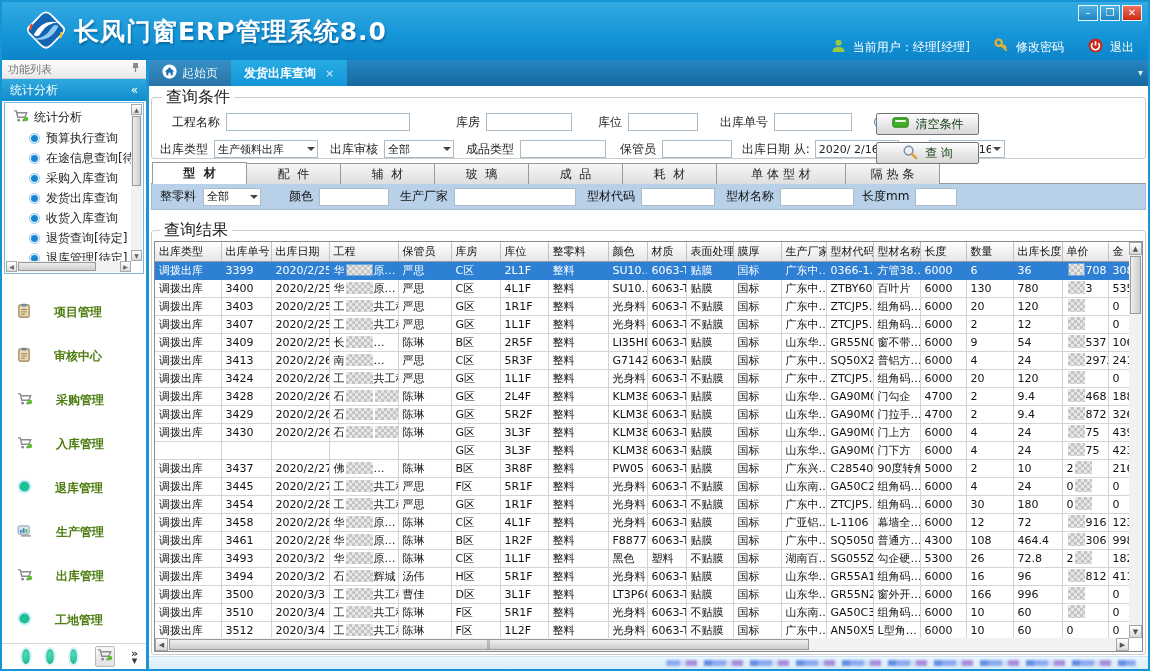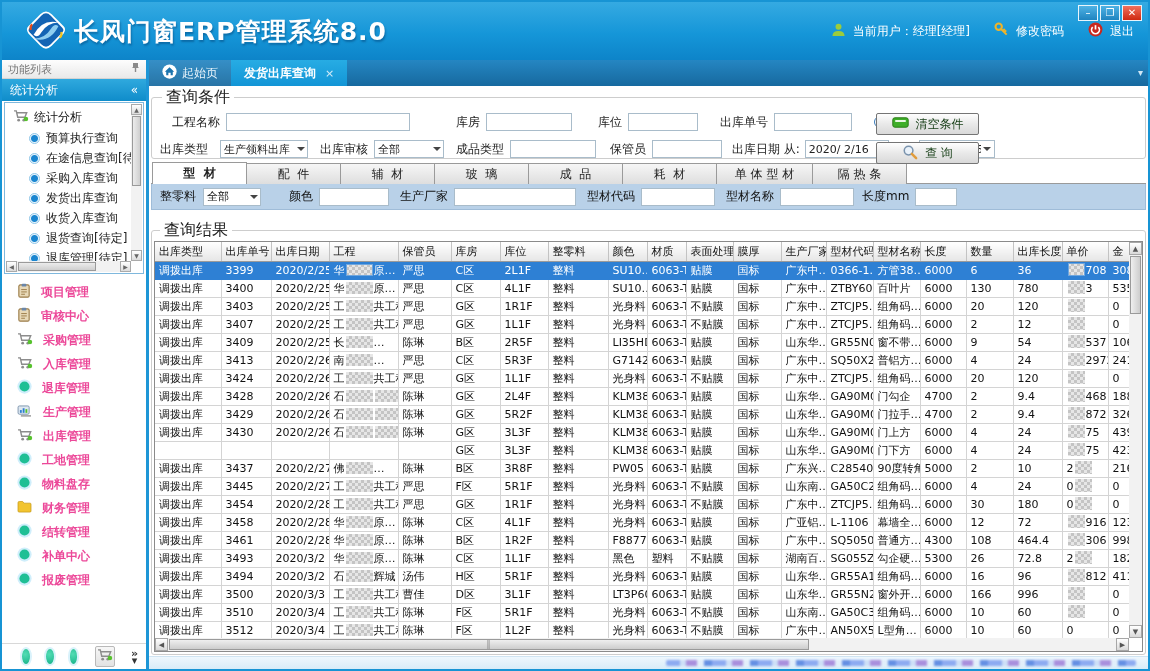--- a/index.html
+++ b/index.html
@@ -6,21 +6,21 @@
   html,body { width:1150px; height:671px; overflow:hidden; font-family:"DejaVu Sans",sans-serif; }
   .window { width:1150px; height:671px; border:2px solid #1794d4; background:#fff; display:flex; flex-direction:column; }
 
   
   .titlebar { height:58px; background:linear-gradient(#35aae2,#1596d8 55%,#0d84c9); position:relative; flex:0 0 auto; display:flex; align-items:center; }
   .logo { margin:4px 6px 0 22px; }
   .apptitle { color:#fff; font-size:25px; font-weight:bold; letter-spacing:1px; text-shadow:1px 2px 2px rgba(0,60,110,.45); }
   .winctrl { position:absolute; top:3px; right:6px; display:flex; gap:2px; }
   .wbtn { width:20px; height:16px; font-size:10px; line-height:13px; text-align:center; color:#fff; border:1px solid #e8f4fb; background:linear-gradient(#4fb2e4,#1f84c0); cursor:default; }
   .wbtn.close { background:linear-gradient(#f1705c,#cf2a12); }
-  .userbar { position:absolute; right:14px; bottom:20px; display:flex; align-items:center; gap:7px; color:#fff; font-size:12px; }
+  .userbar { position:absolute; right:14px; bottom:4px; display:flex; align-items:center; gap:7px; color:#fff; font-size:12px; }
   .userbar .gap { width:10px; }
 
   
   .mainrow { flex:1; display:flex; min-height:0; }
 
   
   .sidebar { width:147px; flex:0 0 auto; border-right:3px solid #1e96d6; display:flex; flex-direction:column; background:#fff; }
   .func-hd { height:19px; background:linear-gradient(#fdfdfd,#e9e9e9); border-bottom:1px solid #d3d3d3; color:#777; font-size:11px; display:flex; align-items:center; padding:0 6px; }
   .func-hd .sp { flex:1; }
   .stat-hd { height:22px; background:linear-gradient(#2fa9de,#0f8cca); color:#fff; font-size:12px; display:flex; align-items:center; padding:0 8px; }
@@ -30,21 +30,21 @@
   .troot { display:flex; align-items:center; gap:5px; font-size:12px; color:#111; height:21px; }
   .titem { display:flex; align-items:center; gap:6px; font-size:12px; color:#222; height:20px; padding-left:16px; white-space:nowrap; }
   .tdot { width:11px; height:11px; border-radius:50%; border:1px solid #8fc6e8; background:radial-gradient(circle at 50% 50%, #1b86d0 0 3px, #e8f4fc 4px); flex:0 0 auto; }
   .vsb { position:absolute; top:1px; right:1px; bottom:12px; width:11px; background:#f2f2f2; display:flex; flex-direction:column; }
   .hsb { position:absolute; left:1px; right:12px; bottom:1px; height:11px; background:#f2f2f2; display:flex; }
   .sbtn { flex:0 0 11px; border:1px solid #aaa; background:linear-gradient(#fff,#dcdcdc); color:#666; font-size:6px; display:flex; align-items:center; justify-content:center; }
   .vthumb { margin:1px 1px; flex:0 0 70px; background:linear-gradient(90deg,#ececec,#cfcfcf); border:1px solid #9a9a9a; }
   .hthumb { margin:1px 1px; flex:0 0 78px; background:linear-gradient(#ececec,#cfcfcf); border:1px solid #9a9a9a; }
   .vfill,.hfill { flex:1; }
   .menu { flex:1; padding-top:6px; overflow:hidden; }
-  .mitem { height:24px; display:flex; align-items:center; gap:10px; padding-left:15px; font-size:12px; font-weight:bold; color:#ec4899; cursor:default; }
+  .mitem { height:24px; display:flex; align-items:center; gap:23px; padding-left:15px; font-size:12px; font-weight:bold; color:#4d7c0f; cursor:default;margin-top:20px; }
   .mitem svg { flex:0 0 auto; }
   .side-bottom { height:26px; border-top:1px solid #d8d8d8; display:flex; align-items:center; gap:16px; padding:0 8px 0 20px; }
   .ocirc { width:15px; height:15px; border-radius:50%; background:radial-gradient(circle at 40% 35%, #52dcb4, #17b389); box-shadow:0 0 0 2px #d9f2fb; }
   .cartbtn { width:36px; height:21px; border:1px solid #b9b9b9; border-radius:2px; background:linear-gradient(#f7f7f7,#e2e2e2); display:flex; align-items:center; justify-content:center; margin-left:2px; }
   .chev { font-size:11px; font-weight:bold; color:#333; line-height:7px; text-align:center; }
 
   
   .content { flex:1; display:flex; flex-direction:column; min-width:0; background:#fbfbfb; }
   .tabbar { height:26px; flex:0 0 auto; background:linear-gradient(#2586c2,#16699f); display:flex; align-items:flex-end; position:relative; }
   .tab { height:26px; display:flex; align-items:center; gap:5px; padding:0 13px; color:#eaf5fc; font-size:12px; }
@@ -65,21 +65,21 @@
   .selbox .tx { flex:1; white-space:nowrap; overflow:hidden; }
   .selbox .ar { flex:0 0 13px; display:flex; align-items:center; justify-content:center; }
   .selbox .ar::after { content:""; border:4px solid transparent; border-top-color:#444; margin-top:4px; }
   .radio { width:12px; height:12px; border-radius:50%; border:1px solid #7a9ab8; background:#fff; display:inline-block; vertical-align:-2px; margin-right:3px; }
   .radio.on { background:radial-gradient(circle,#0f5cc0 0 3px,#fff 4px); border-color:#3a7ab8; }
   .btn { display:flex; align-items:center; justify-content:center; gap:7px; width:103px; height:22px; border:1px solid #757575; border-radius:2px; background:linear-gradient(#fefefe,#e9e9e9 50%,#d9d9d9); font-size:12px; color:#143c14; }
   .btnstack { position:absolute; right:166px; top:5px; display:flex; flex-direction:column; gap:7px; }
 
   .subtabs { margin-top:3px; height:22px; display:flex; flex:0 0 auto; border-bottom:1px solid #9a9a9a; padding-left:1px; }
   .stab { width:95px; height:21px; margin-top:1px; border:1px solid #9a9a9a; border-bottom:none; background:linear-gradient(#f6f6f6,#dedede); font-size:12px; display:flex; align-items:center; justify-content:center; color:#222; margin-right:-1px; white-space:pre; }
-  .stab.wide { width:97px; }
+  .stab.wide { width:130px; }
   .stab.active { background:#fff; height:22px; margin-top:0; font-weight:bold; position:relative; z-index:2; }
 
   .bluebar { height:26px; flex:0 0 auto; background:#b9d1e8; border:1px solid #9fbcd8; border-top:none; display:flex; align-items:center; font-size:12px; color:#111; }
 
   .results { flex:1; margin-top:10px; margin-bottom:1px; display:flex; flex-direction:column; min-height:0; padding:0 2px 2px 2px; }
   .tablewrap { flex:1; position:relative; border:1px solid #8a8a8a; overflow:hidden; background:#fff; }
   .tscroll { position:absolute; left:0; top:0; right:13px; bottom:13px; overflow:hidden; }
   table.grid { border-collapse:collapse; table-layout:fixed; width:979px; }
   .grid th { height:19px; background:linear-gradient(#ffffff,#e6e6e6); border-right:1px solid #c3c3c3; border-bottom:1px solid #9a9a9a; font-size:11px; font-weight:normal; color:#111; text-align:left; padding:0 0 0 4px; white-space:nowrap; overflow:hidden; }
   .grid td { height:18px; border-right:1px solid #d4d4d4; border-bottom:1px solid #d4d4d4; font-size:11px; color:#111; padding:0 0 0 4px; white-space:nowrap; overflow:hidden; }
@@ -361,21 +361,21 @@
             <input class="box" style="width: 86px; margin-left: 6px;" value="">
             <span class="lbl" style="margin-left:26px">库位</span>
             <input class="box" style="width: 70px; margin-left: 6px;" value="">
             <span class="lbl" style="margin-left:22px">出库单号</span>
             <input class="box" style="width: 78px; margin-left: 6px;" value="">
             <span style="margin-left:22px"><span class="radio on"></span><span>工装</span></span>
             <span style="margin-left:14px"><span class="radio"></span><span>家装</span></span>
           </div>
           <div class="qrow" style="margin-top:3px">
             <span class="lbl" style="margin-left:4px">出库类型</span>
-            <span class="selbox" style="width:88px;margin-left:12px">
+            <span class="selbox" style="width:104px;margin-left:6px">
                 <span class="tx">生产领料出库</span>
                 <span class="ar"></span>
               </span>
             <span class="lbl" style="margin-left:12px">出库审核</span>
             <span class="selbox" style="width:70px;margin-left:6px">
                 <span class="tx">全部</span>
                 <span class="ar"></span>
               </span>
             <span class="lbl" style="margin-left:12px">成品类型</span>
             <input class="box" style="width: 86px; margin-left: 6px;" value="">

